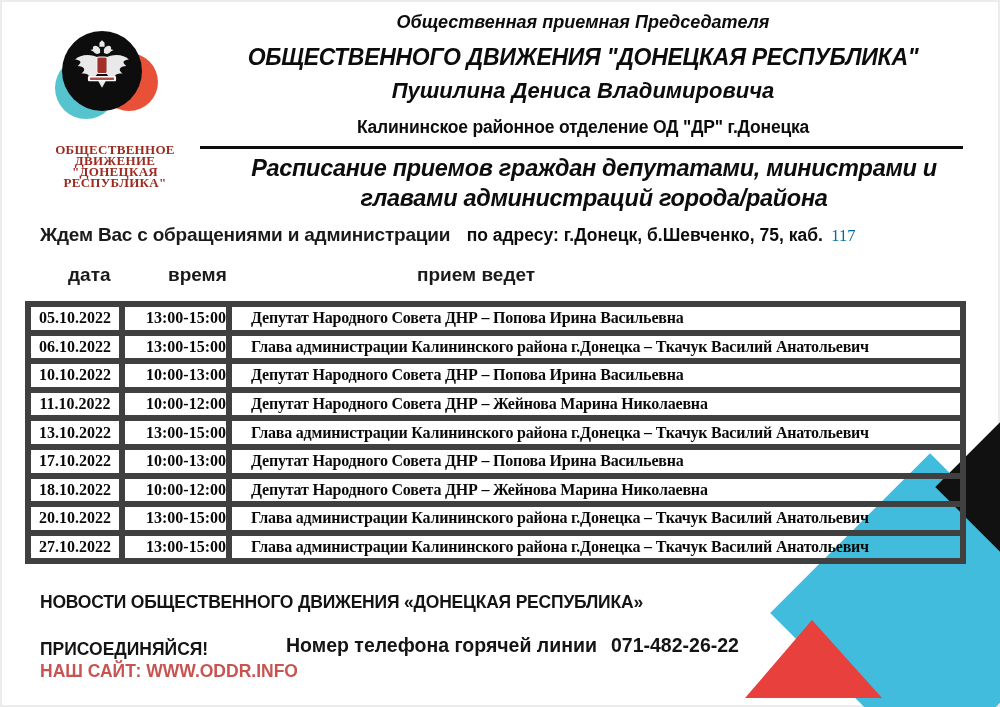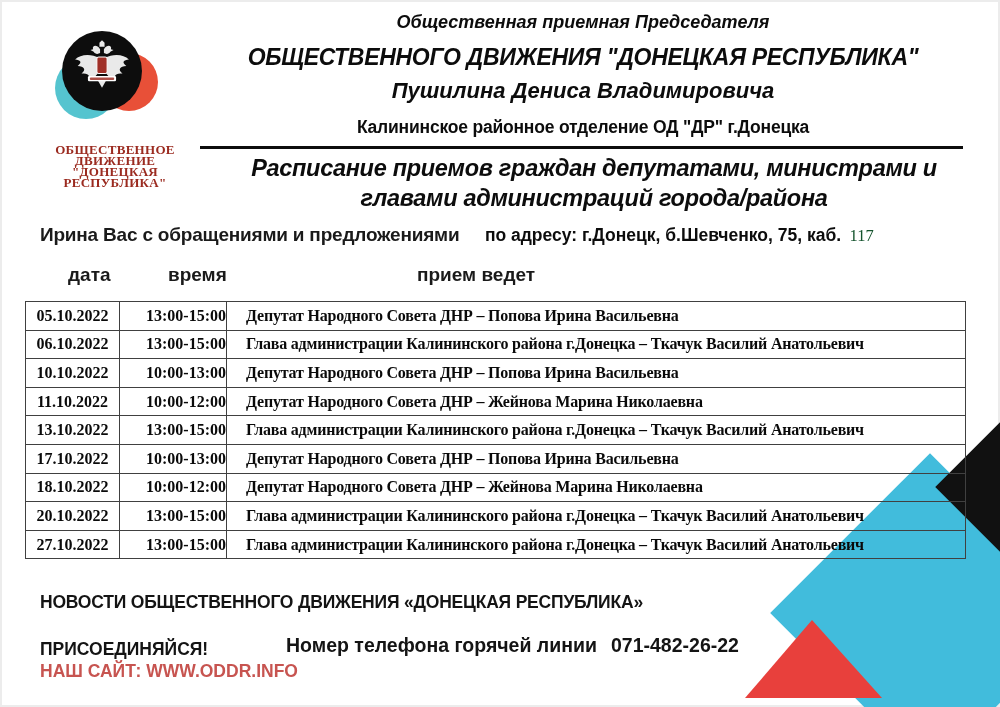--- a/index.html
+++ b/index.html
@@ -71,39 +71,39 @@
 
   .doc-title{
     position:absolute;left:208px;top:153px;width:772px;z-index:2;
     font-weight:bold;font-style:italic;font-size:23.5px;line-height:30px;
     color:#0c0c0c;letter-spacing:-.3px;text-align:center;
   }
 
   
   .address{position:absolute;left:40px;top:224px;z-index:2;white-space:nowrap;}
   .address .invite{font-size:19px;font-weight:600;letter-spacing:-.2px;color:#1a1a1a;}
-  .address .loc{font-size:17.5px;font-weight:bold;margin-left:21px;color:#0c0c0c;}
-  .address .room{font-family:"Liberation Serif","DejaVu Serif",serif;font-size:16.5px;margin-left:4px;color:#14532d;}
+  .address .loc{font-size:17.5px;font-weight:bold;margin-left:12px;color:#0c0c0c;}
+  .address .room{font-family:"Liberation Serif","DejaVu Serif",serif;font-size:16.5px;margin-left:4px;color:#0369a1;}
 
   
   .col-labels{position:absolute;left:0;top:264px;width:1000px;height:26px;z-index:2;
     font-size:19px;font-weight:600;color:#1a1a1a;}
   .col-labels span{position:absolute;}
   .lbl-date{left:68px;}
   .lbl-time{left:168px;}
   .lbl-host{left:417px;}
 
   table.schedule{
     position:absolute;left:25px;top:301px;width:941px;z-index:2;
     border-collapse:collapse;background:transparent;
     font-family:"Liberation Serif","DejaVu Serif",serif;
     font-weight:bold;font-size:16px;color:#0a0a0a;
   }
   table.schedule td{
-    border:1px solid #404040;height:28.6px;vertical-align:middle;
+    border:6px solid #404040;height:28.6px;vertical-align:middle;
     background:transparent;white-space:nowrap;font-family:Liberation Serif, serif;
   }
   td.c-date{width:94px;text-align:center;}
   td.c-time{width:107px;text-align:right;}
   td.c-host{padding-left:19px;text-align:left;letter-spacing:-.2px;}
 
   
   .footer-line{position:absolute;z-index:2;font-weight:bold;color:#141414;}
   .news{left:40px;top:592px;font-size:17.5px;letter-spacing:-.2px;}
   .join{left:40px;top:639px;font-size:17.5px;}
@@ -155,21 +155,21 @@
   <div class="hdr hdr-3">Пушилина Дениса Владимировича</div>
   <div class="hdr hdr-4">Калининское районное отделение ОД "ДР" г.Донецка</div>
   <div class="divider"></div>
 
   <div class="doc-title">
     <div>Расписание приемов граждан депутатами, министрами и</div>
     <div>главами администраций города/района</div>
   </div>
 
   <div class="address">
-    <span class="invite">Ирина Вас с обращениями и предложениями</span>
+    <span class="invite">Ждем Вас с обращениями и администрации</span>
     <span class="loc">по адресу: г.Донецк, б.Шевченко, 75, каб.</span>
     <span class="room">117</span>
   </div>
 
   <div class="col-labels">
     <span class="lbl-date">дата</span>
     <span class="lbl-time">время</span>
     <span class="lbl-host">прием ведет</span>
   </div>
 

